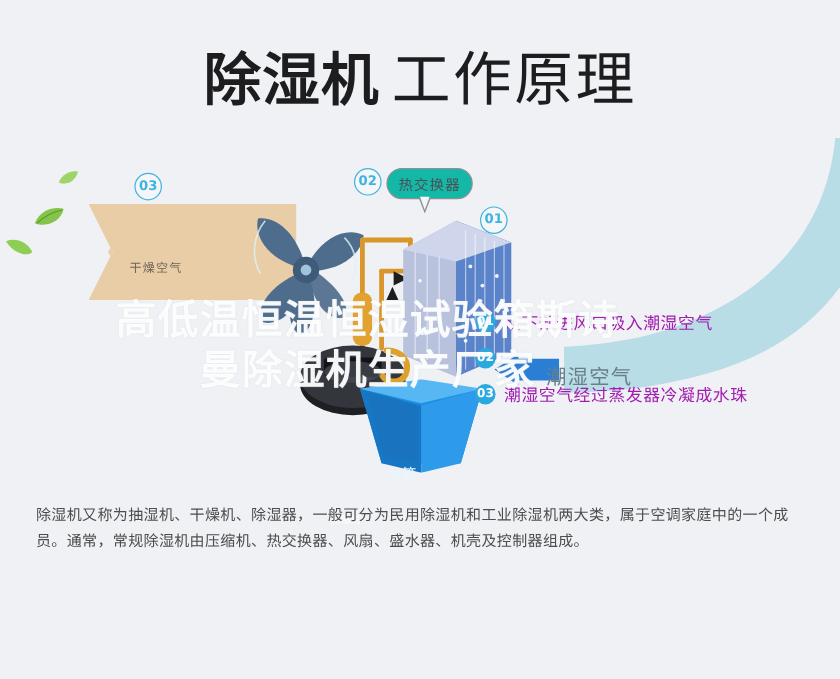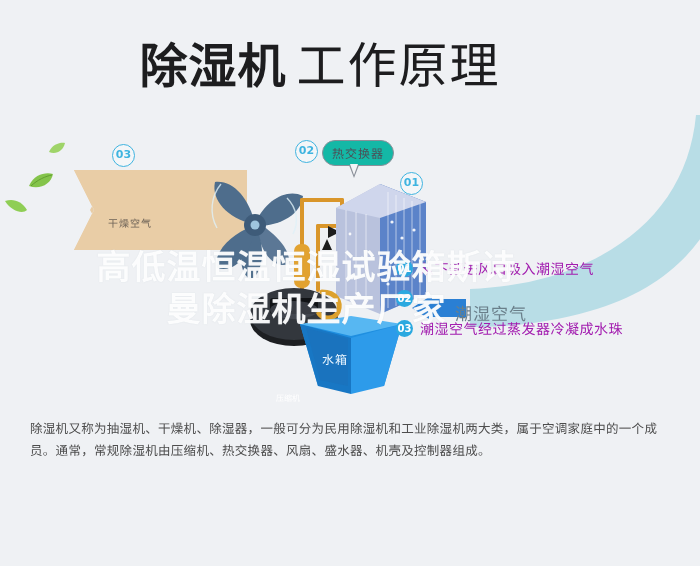--- a/index.html
+++ b/index.html
@@ -24,20 +24,21 @@
   }
 
   
   .title-wrap {
     position: absolute;
     left: 0;
     top: 26px;
     width: 640px;
     text-align: center;
     white-space: nowrap;
+    padding-left: 30px;
   }
   .title-bold {
     font-size: 48px;
     font-weight: 700;
     letter-spacing: 1px;
     color: #1d1d1f;
     vertical-align: baseline;
   }
   .title-light {
     font-size: 49px;
@@ -151,20 +152,21 @@
     border-top: 11px solid #f4f5f7;
     z-index: 2;
   }
 
   
   .part-caption {
     position: absolute;
     font-size: 11px;
     letter-spacing: 1px;
     white-space: nowrap;
+    margin-top: 35px;
   }
   #cap-compressor {
     left: 276px;
     top: 272px;
     color: #ffffff;
     font-size: 8px;
     letter-spacing: 0;
   }
   #cap-tank {
     left: 322px;

